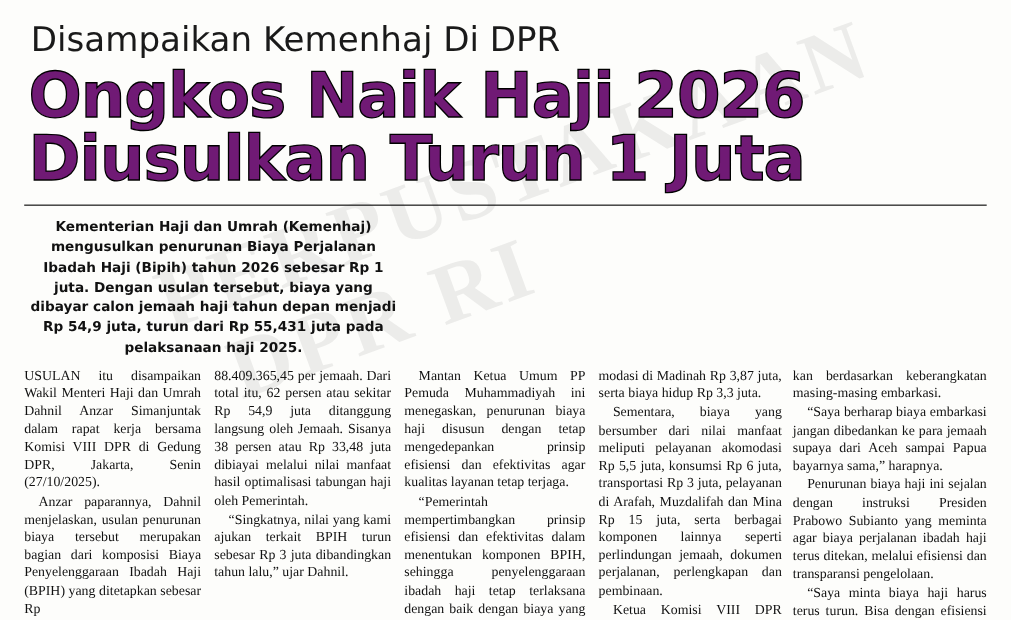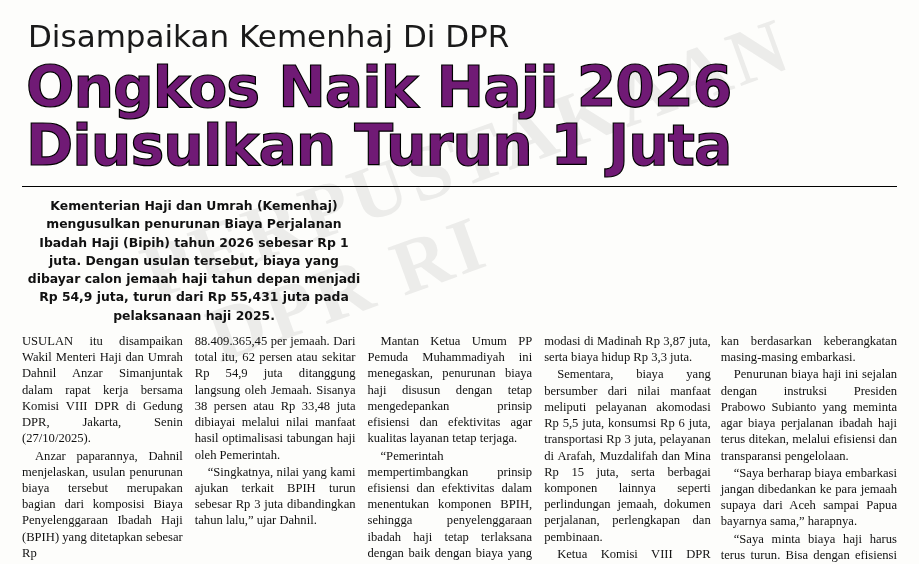--- a/index.html
+++ b/index.html
@@ -154,21 +154,21 @@
 
       <div class="col c4">
         <p class="noindent">modasi di Madinah Rp 3,87 juta, serta biaya hidup Rp 3,3 juta.</p>
         <p>Sementara, biaya yang bersumber dari nilai manfaat meliputi pelayanan akomodasi Rp 5,5 juta, konsumsi Rp 6 juta, transportasi Rp 3 juta, pelayanan di Arafah, Muzdalifah dan Mina Rp 15 juta, serta berbagai komponen lainnya seperti perlindungan jemaah, dokumen perjalanan, perlengkapan dan pembinaan.</p>
         <p>Ketua Komisi VIII DPR Marwan Dasopang berharap, angka yang diusulkan Kemenhaj dapat diturunkan lagi.</p>
 
       </div>
 
       <div class="col c5">
         <p class="noindent">kan berdasarkan keberangkatan masing-masing embarkasi.</p>
+        <p>“Saya berharap biaya embarkasi jangan dibedankan ke para jemaah supaya dari Aceh sampai Papua bayarnya sama,” harapnya.</p>
         <p>Penurunan biaya haji ini sejalan dengan instruksi Presiden Prabowo Subianto yang meminta agar biaya perjalanan ibadah haji terus ditekan, melalui efisiensi dan transparansi pengelolaan.</p>
-        <p>“Saya berharap biaya embarkasi jangan dibedankan ke para jemaah supaya dari Aceh sampai Papua bayarnya sama,” harapnya.</p>
         <p>“Saya minta biaya haji harus terus turun. Bisa dengan efisiensi dan pelaksanaan yang bersih,” kata Prabowo saat memberikan pengantar dalam Sidang Kabinet Paripurna di Istana Negara.</p>
 
       </div>
 
     </div>
   </div>
 </div>
 
 </body></html>

